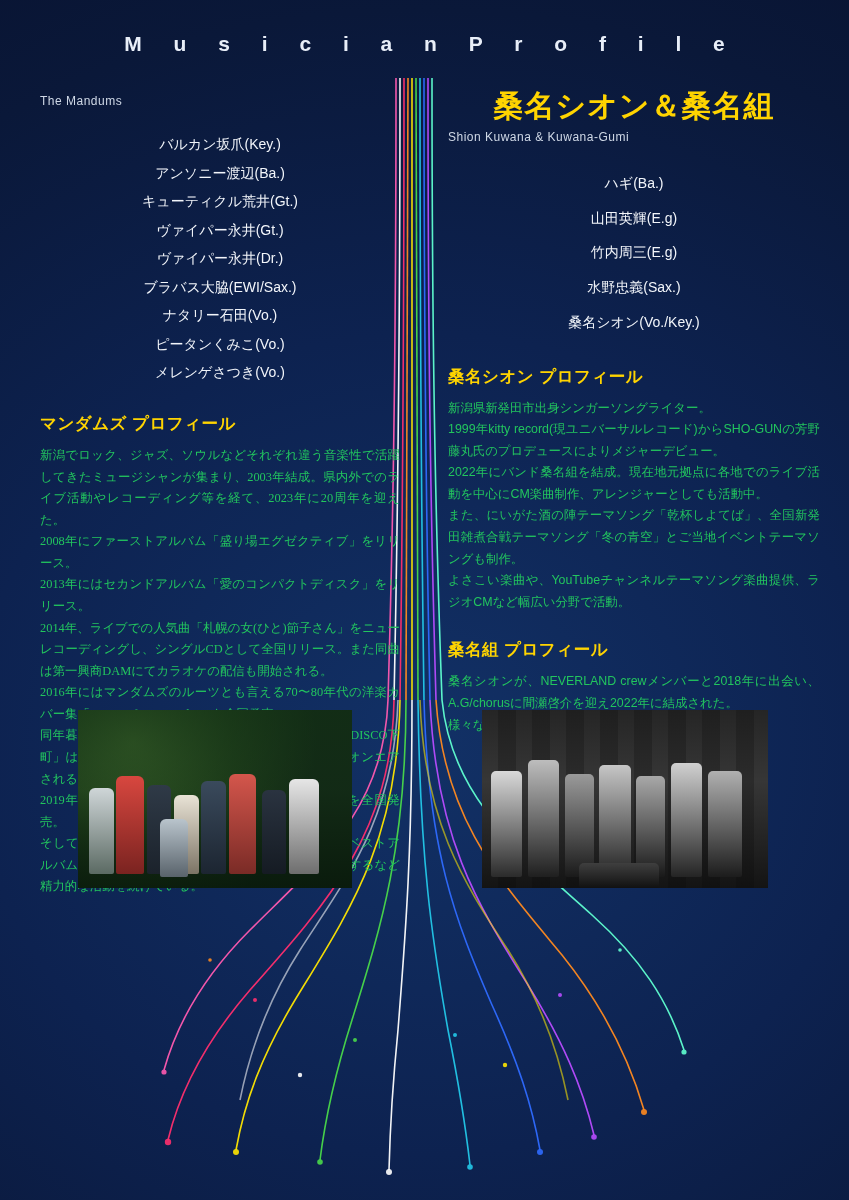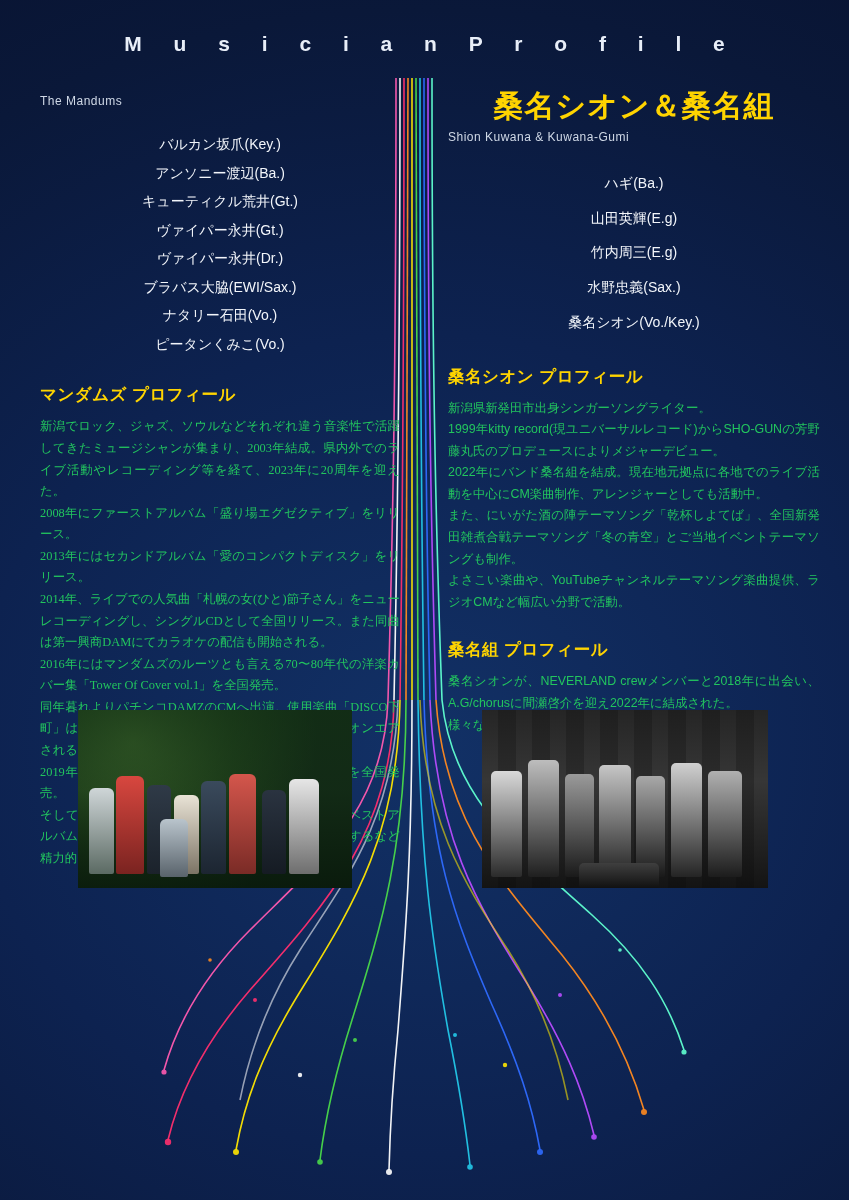--- a/index.html
+++ b/index.html
@@ -199,20 +199,21 @@
     <div class="band-name-en">The Mandums</div>
     <div class="members">
       <div>バルカン坂爪(Key.)</div>
       <div>アンソニー渡辺(Ba.)</div>
       <div>キューティクル荒井(Gt.)</div>
       <div>ヴァイパー永井(Gt.)</div>
       <div>ヴァイパー永井(Dr.)</div>
       <div>ブラバス大脇(EWI/Sax.)</div>
       <div>ナタリー石田(Vo.)</div>
       <div>ピータンくみこ(Vo.)</div>
+      <div>メレンゲさつき(Vo.)</div>
     </div>
     <div class="section">
       <div class="section-title">マンダムズ プロフィール</div>
       <div class="section-body" style="white-space: pre-line; font-family: Liberation Serif, serif;">新潟でロック、ジャズ、ソウルなどそれぞれ違う音楽性で活躍してきたミュージシャンが集まり、2003年結成。県内外でのライブ活動やレコーディング等を経て、2023年に20周年を迎えた。
 2008年にファーストアルバム「盛り場エグゼクティブ」をリリース。
 2013年にはセカンドアルバム「愛のコンパクトディスク」をリリース。
 2014年、ライブでの人気曲「札幌の女(ひと)節子さん」をニューレコーディングし、シングルCDとして全国リリース。また同曲は第一興商DAMにてカラオケの配信も開始される。
 2016年にはマンダムズのルーツとも言える70〜80年代の洋楽カバー集「Tower Of Cover vol.1」を全国発売。
 同年暮れよりパチンコDAMZのCMへ出演。使用楽曲「DISCO下町」は人気お笑い芸人・霜降り明星の歌唱で2023年迄オンエアされる。
 2019年、4枚目となるアルバム「セキララmosaique」を全国発売。

